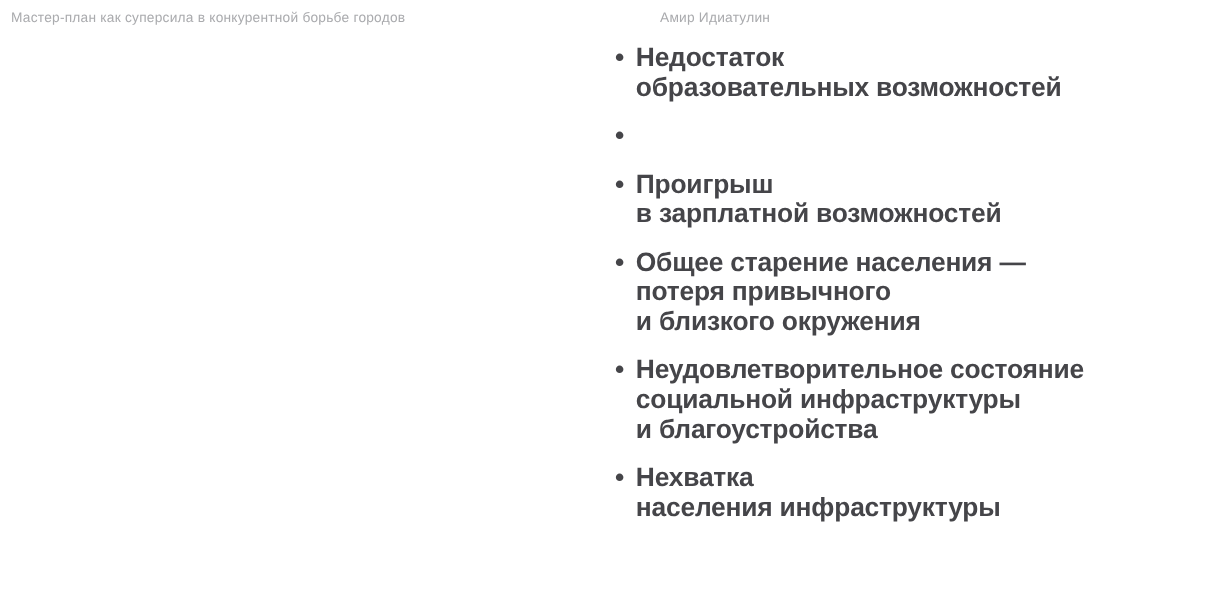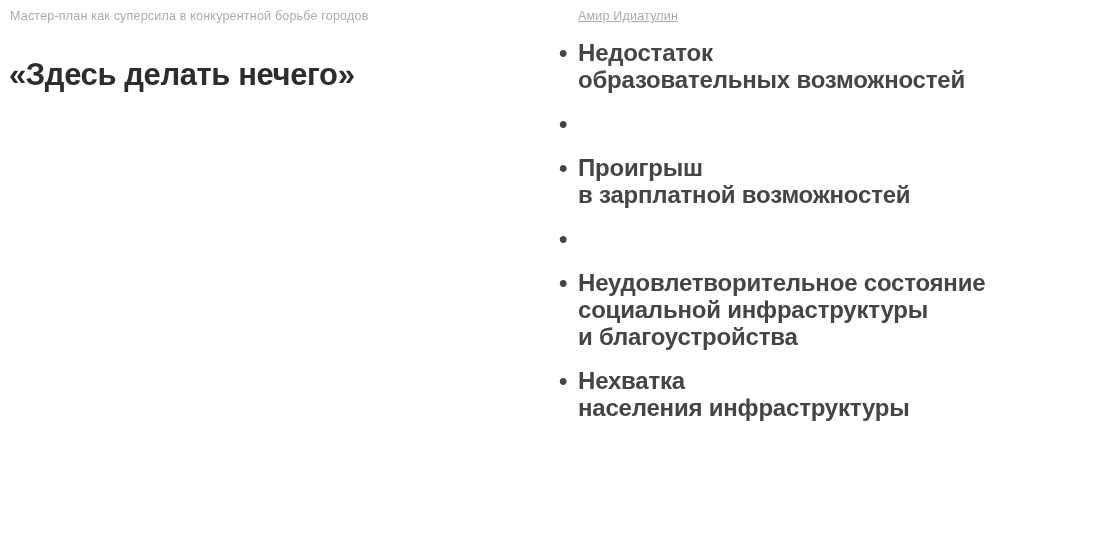--- a/index.html
+++ b/index.html
@@ -20,26 +20,25 @@
     top: 9px;
     left: 10px;
     font-size: 12.5px;
     font-weight: 400;
     letter-spacing: 0.2px;
     color: #aaabae;
   }
   .author {
     position: absolute;
     top: 9px;
-    left: 578px;
+    left: 600px;
     font-size: 12.5px;
     font-weight: 400;
     letter-spacing: 0.2px;
     color: #aaabae;
-    text-decoration: underline;
   }
   .headline {
     position: absolute;
     top: 37px;
     left: 9px;
     width: 470px;
     font-size: 31px;
     line-height: 34px;
     font-weight: 700;
     letter-spacing: -0.4px;
@@ -87,39 +86,41 @@
 </head>
 <body>
 
 <div class="slide">
 
   <div class="kicker">Мастер-план как суперсила в конкурентной борьбе городов</div>
 
   <div class="author">Амир Идиатулин</div>
 
   <h1 class="headline">
-    <span class="primary">«Здесь делать нечего»</span>
   </h1>
 
   <ul class="push-list">
     <li>
       <span class="li-dot">•</span>
       <span class="li-text">Недостаток
 образовательных возможностей</span>
     </li>
     <li>
       <span class="li-dot">•</span>
     </li>
     <li>
       <span class="li-dot">•</span>
       <span class="li-text">Проигрыш
 в зарплатной возможностей</span>
     </li>
     <li>
       <span class="li-dot">•</span>
+      <span class="li-text">Общее старение населения —
+потеря привычного
+и близкого окружения</span>
     </li>
     <li>
       <span class="li-dot">•</span>
       <span class="li-text">Неудовлетворительное состояние
 социальной инфраструктуры
 и благоустройства</span>
     </li>
     <li>
       <span class="li-dot">•</span>
       <span class="li-text">Нехватка

